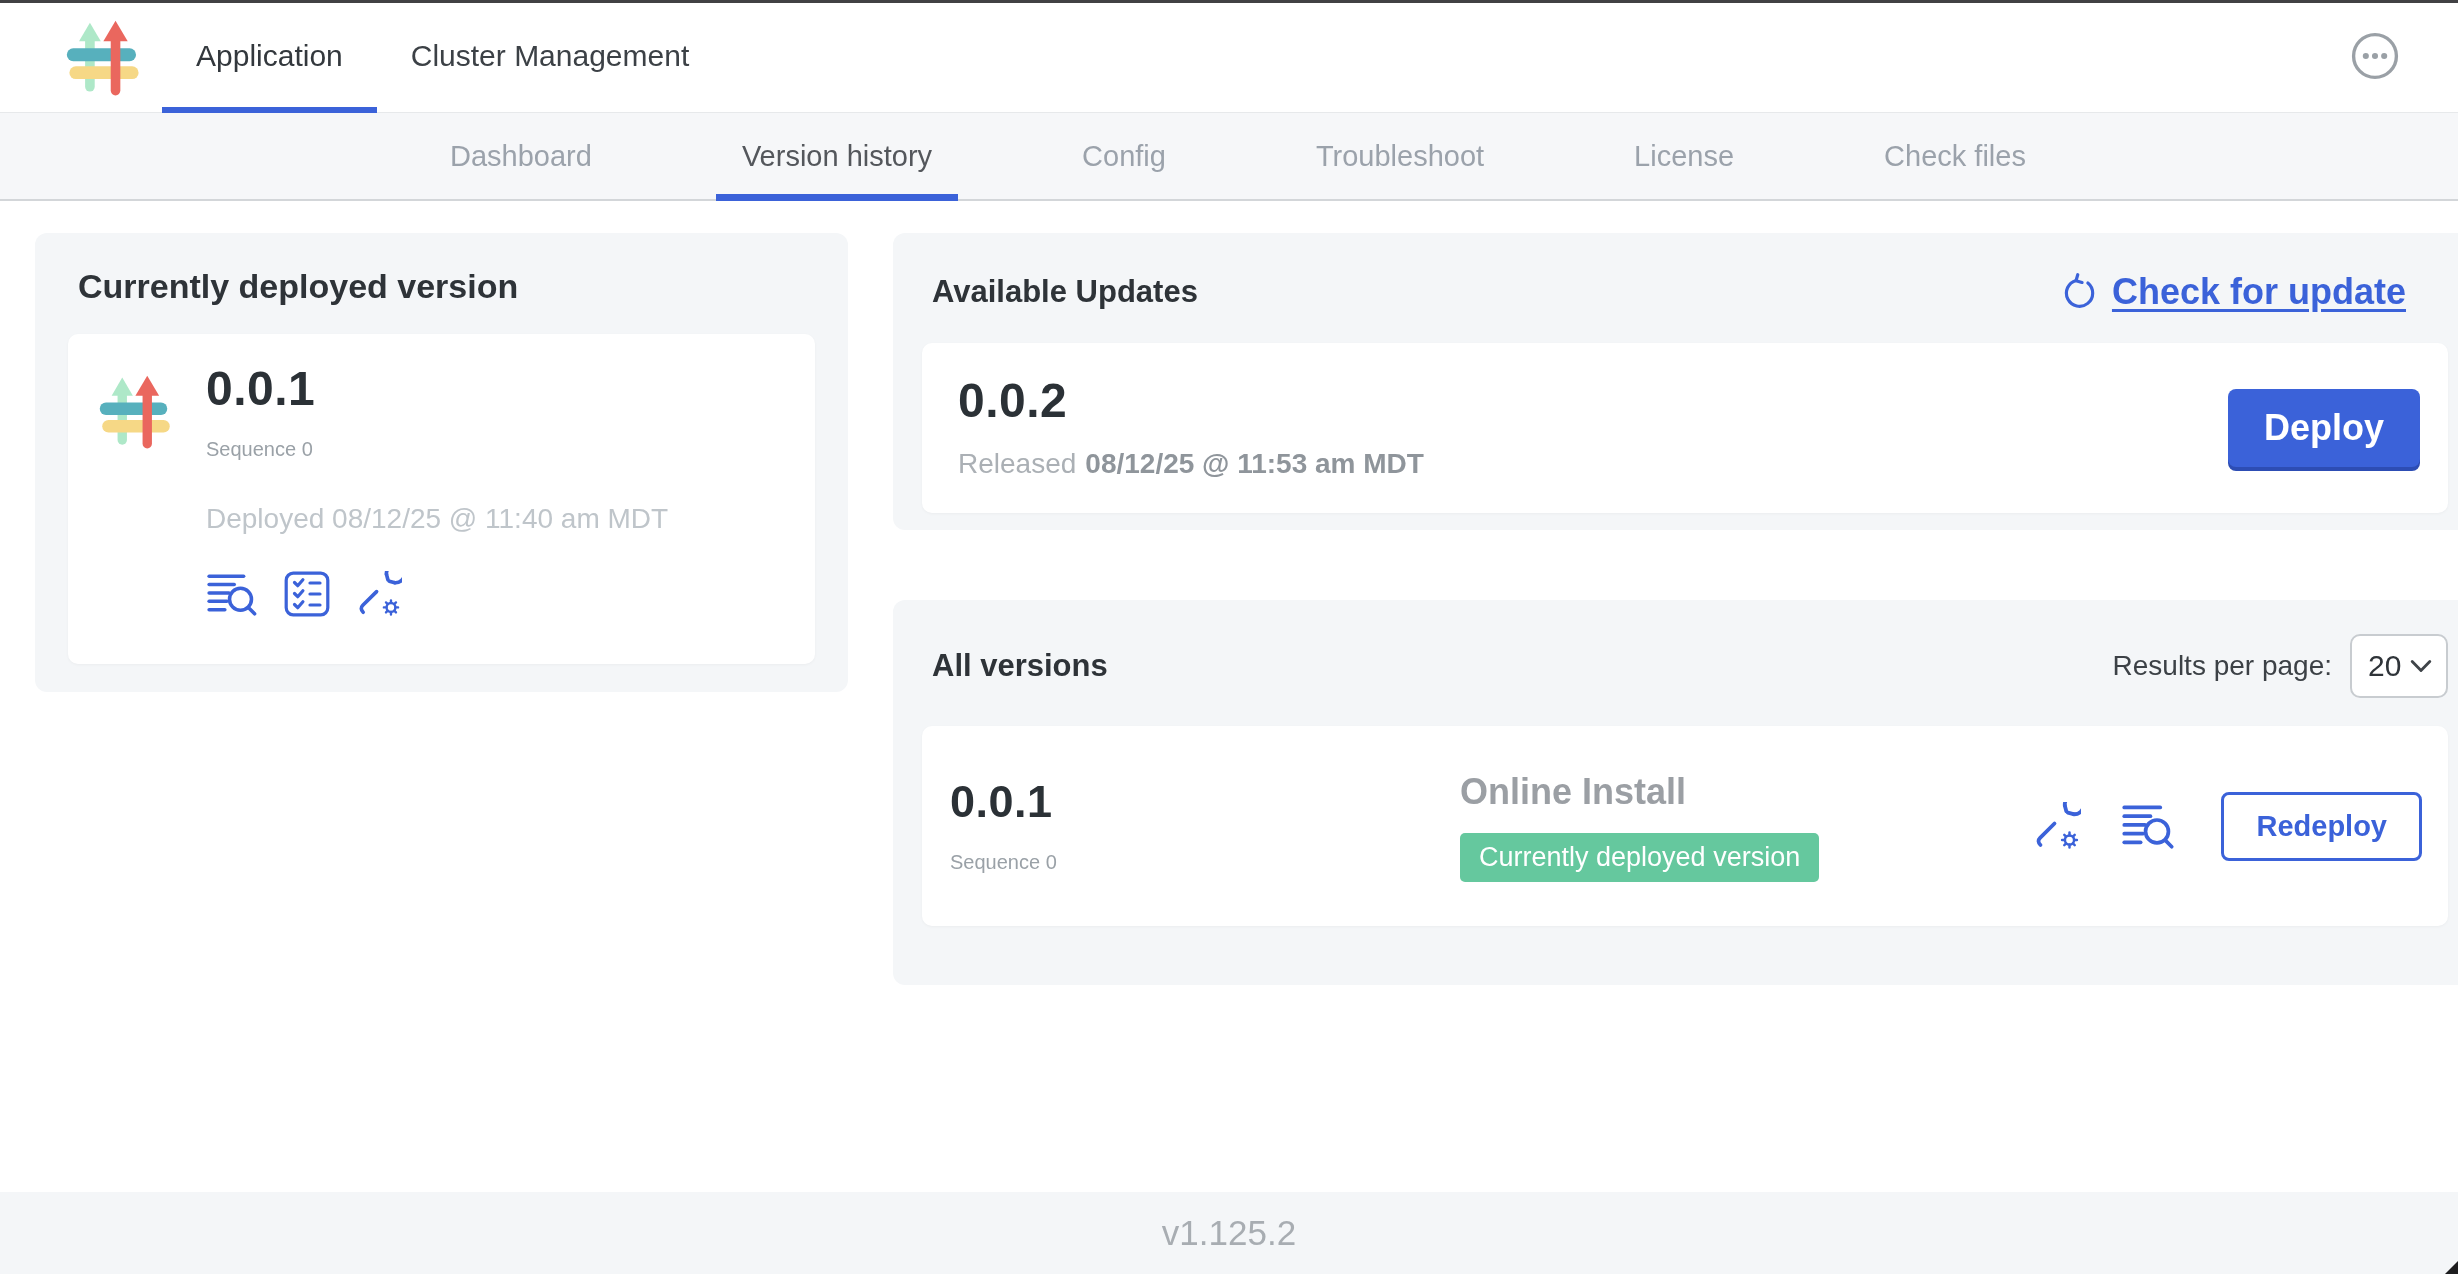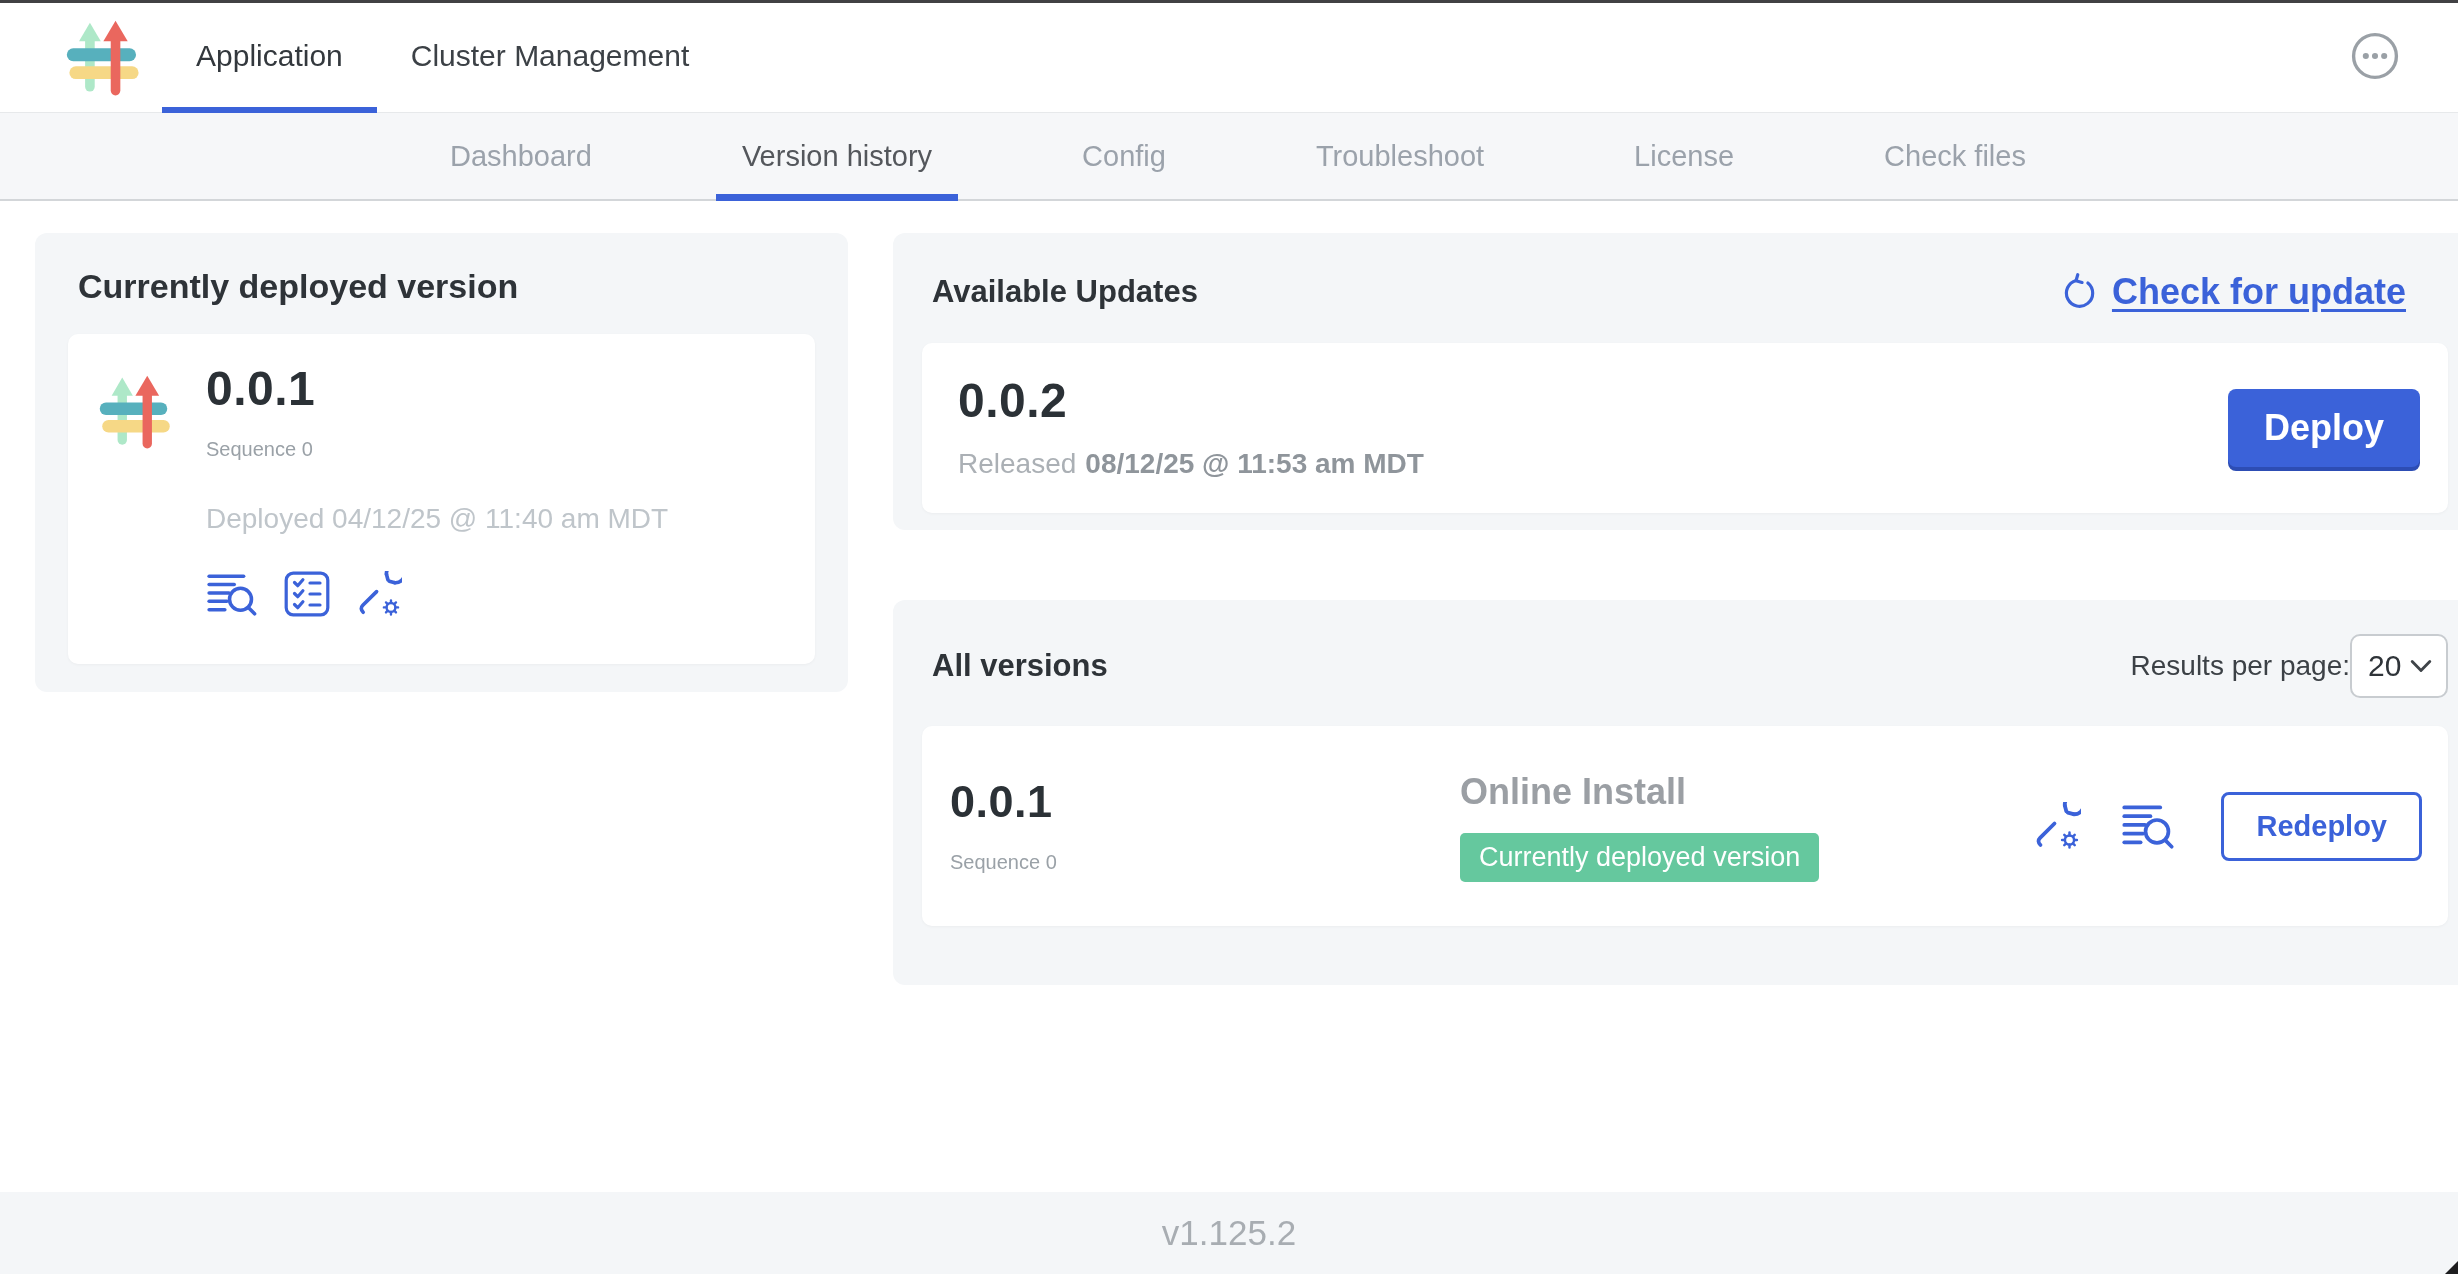--- a/index.html
+++ b/index.html
@@ -80,21 +80,21 @@
   .released b{margin-left:9px;color:#8f959b;font-weight:700;}
   .btn-primary{
     background:#3b62d9;color:#fff;border:none;border-radius:8px;cursor:pointer;
     font-family:inherit;font-size:36px;font-weight:700;padding:18px 36px;
     box-shadow:0 4px 0 #2d4db4;
     text-align:right;
   }
 
   .versions-card{margin-top:70px;height:385px;padding:34px 30px 0 29px;}
   .versions-card .card-head{padding:0 0 0 10px;margin-bottom:28px;min-height:64px;}
-  .rpp{display:flex;align-items:center;}
+  .rpp{display:flex;align-items:center;gap:18px;}
   .rpp-label{font-size:28px;font-weight:500;color:#3c4146;}
   .select-box{
     width:98px;height:64px;box-sizing:border-box;background:#fff;
     border:2px solid #c8ccd0;border-radius:10px;cursor:pointer;
     display:flex;align-items:center;justify-content:space-between;padding:0 14px 0 16px;
     font-size:30px;color:#2f3439;
   }
   .select-box svg{width:22px;height:14px;flex:none;}
   .version-row{height:200px;padding:30px 26px 30px 28px;display:flex;align-items:center;}
   .vcol{width:510px;flex:none;}
@@ -188,21 +188,21 @@
         <path d="M21 16 L21 56" stroke="#aee8c8" stroke-width="7.5" stroke-linecap="round" fill="none"></path>
         <path d="M21 6 L12.5 20.5 L29.5 20.5 Z" fill="#aee8c8"></path>
         <path d="M8 31 H52" stroke="#57b0bd" stroke-width="10" stroke-linecap="round" fill="none"></path>
         <path d="M10 45 H54" stroke="#f6d886" stroke-width="10" stroke-linecap="round" fill="none"></path>
         <path d="M41 17 L41 59" stroke="#ea675e" stroke-width="7.5" stroke-linecap="round" fill="none"></path>
         <path d="M41 4.5 L31.5 20.5 L50.5 20.5 Z" fill="#ea675e"></path>
       </svg>
       <div class="deployed-info">
         <div class="version-big">0.0.1</div>
         <div class="seq">Sequence 0</div>
-        <div class="deployed-ts">Deployed 04/12/25 @ 11:40 am MDT</div>
+        <div class="deployed-ts">Deployed 08/12/25 @ 11:40 am MDT</div>
         <div class="icon-row">
           <span class="blue-icon">
             <svg viewBox="0 0 50 44" fill="none" stroke="currentColor" stroke-width="3.4" stroke-linecap="round">
               <path d="M3 5 H36"></path>
                 <path d="M3 13 H27"></path>
                 <path d="M3 21 H22"></path>
                 <path d="M3 29 H20"></path>
                 <path d="M3 37 H18"></path>
               <circle cx="33" cy="27" r="10.5"></circle>
                 <path d="M40.5 35 L46.5 41"></path>

